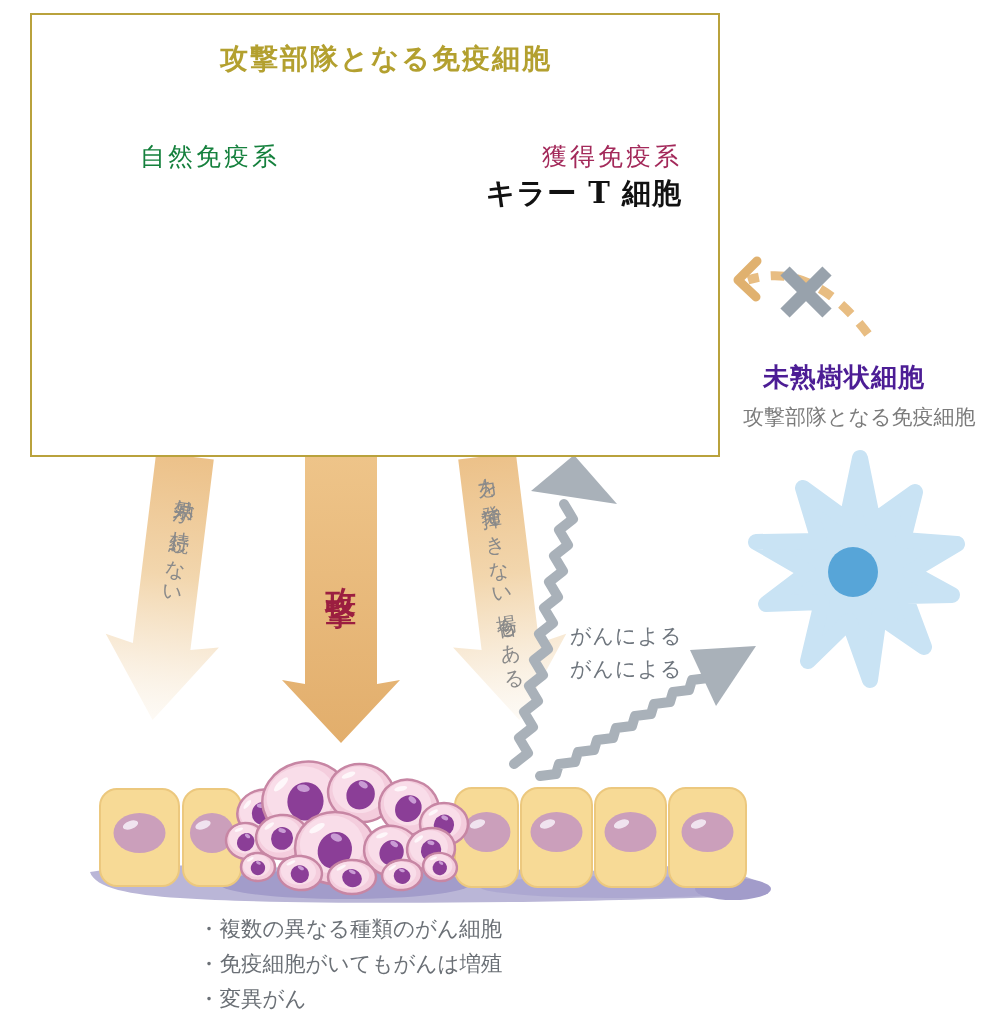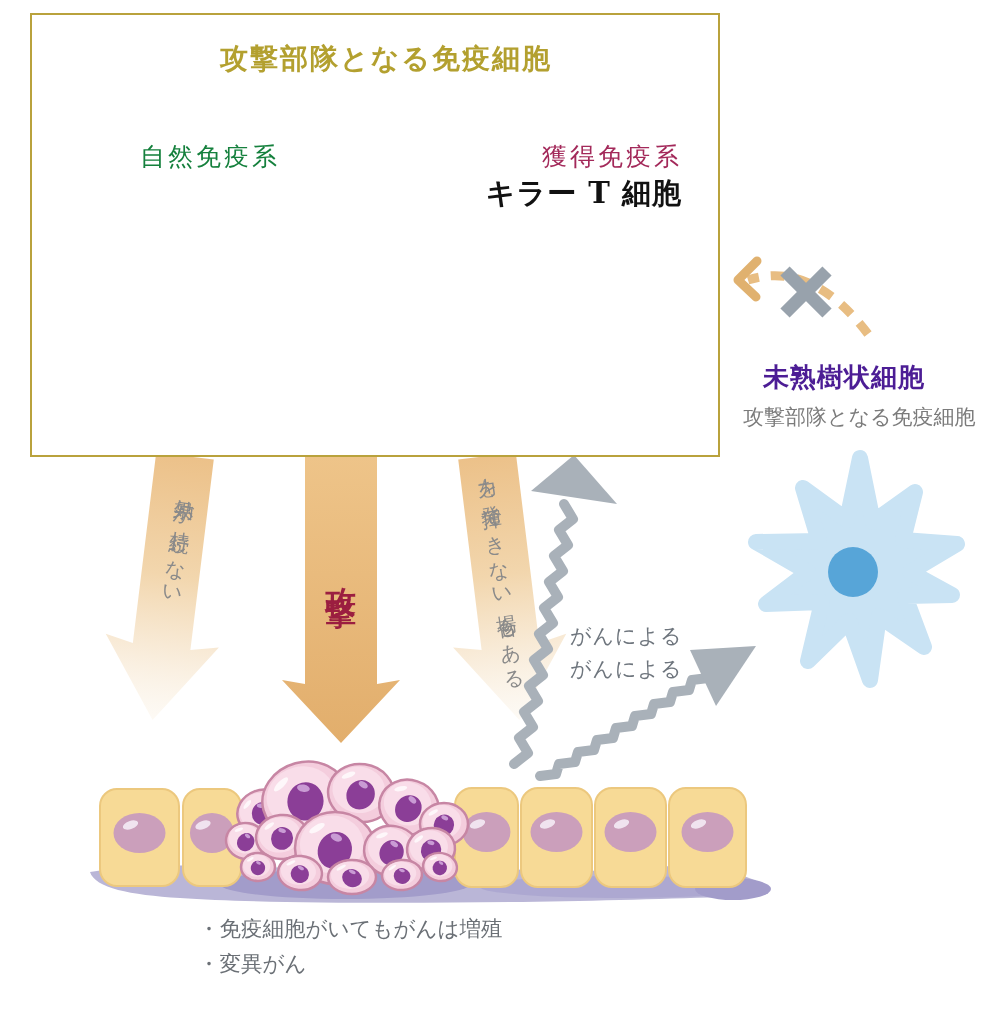--- a/index.html
+++ b/index.html
@@ -388,17 +388,18 @@
     <div>がんによる</div>
     <div>がんによる</div>
   </div>
 
   <div class="abs" id="dendritic-title">未熟樹状細胞</div>
   <div class="abs" id="dendritic-desc">
     <div>攻撃部隊となる免疫細胞</div>
   </div>
 
   <div class="abs" id="tumor-notes">
+    <div>・複数の異なる種類のがん細胞</div>
     <div>・免疫細胞がいてもがんは増殖</div>
     <div>・変異がん</div>
   </div>
 
 </div>
 
 </body></html>

